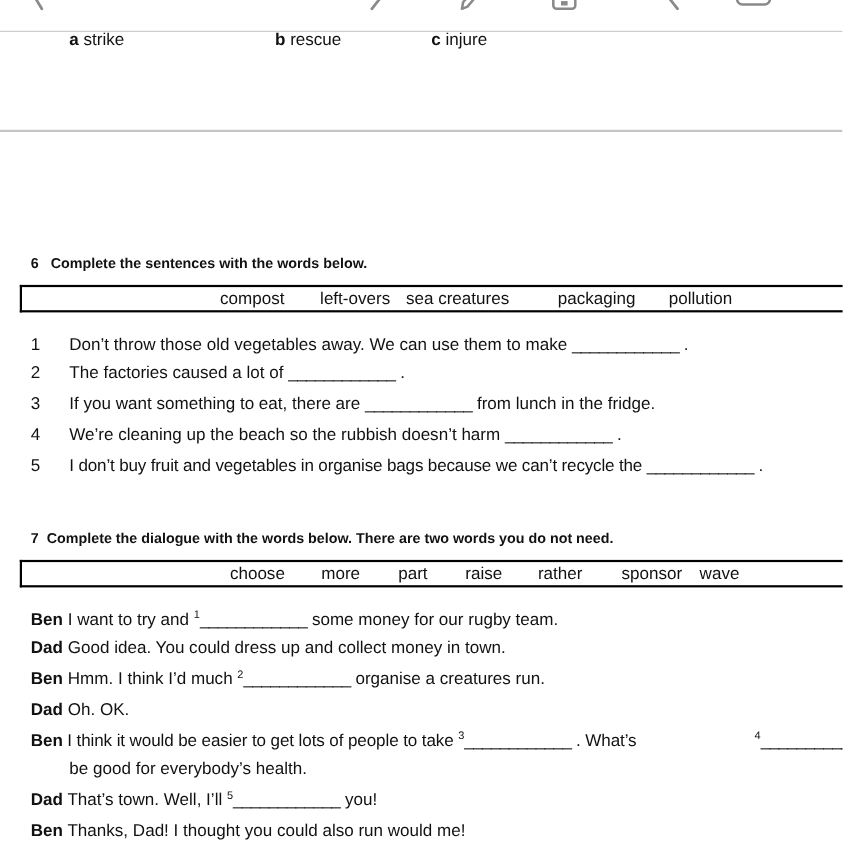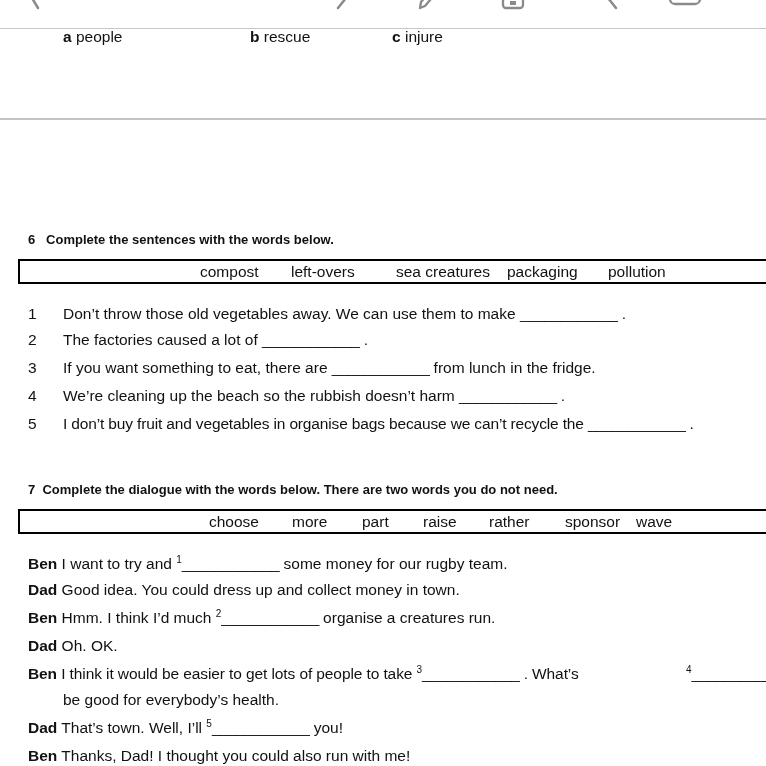--- a/index.html
+++ b/index.html
@@ -59,41 +59,41 @@
   </span>
   <span class="tb-icon" style="left:668px;width:34px">
     <svg viewBox="0 0 34 26" style="width:34px">
         <rect x="2" y="-6" width="30" height="24" rx="5" fill="none" stroke="#8a8a8a" stroke-width="2.3"></rect>
       </svg>
   </span>
 </div>
 
 <div class="abs opt" style="left:63px;top:28px">
   <b>a</b>
-  <span>people</span>
+  <span>strike</span>
 </div>
 <div class="abs opt" style="left:250px;top:28px">
   <b>b</b>
   <span>rescue</span>
 </div>
 <div class="abs opt" style="left:392px;top:28px">
   <b>c</b>
   <span>injure</span>
 </div>
 
 <div class="page-divider"></div>
 
 <div class="abs heading" style="left:28px;top:232px">
   <span>6</span>&nbsp;&nbsp;&nbsp;<span>Complete the sentences with the words below.</span>
 </div>
 
 <div class="word-box" style="top:259px">
   <span style="left:180px">compost</span>
   <span style="left:271px">left-overs</span>
-  <span style="left:376px">sea creatures</span>
+  <span style="left:349px">sea creatures</span>
   <span style="left:487px">packaging</span>
   <span style="left:588px">pollution</span>
 </div>
 
 <div>
   <span class="num" style="top:305px">1</span>
   <span class="sent" style="top:305px"><span>Don’t throw those old vegetables away. We can use them to make </span><span class="blank">____________</span><span> .</span></span>
 </div>
 <div>
   <span class="num" style="top:331px">2</span>
@@ -142,14 +142,14 @@
   <span class="spk">Ben</span><span> I think it would be easier to get lots of people to take </span><sup>3</sup><span class="blank">____________</span><span> . What’s</span>
 </div>
 <div class="abs" style="left:686px;top:665px">
   <sup>4</sup><span class="blank">____________</span>
 </div>
 <div class="abs" style="left:63px;top:691px">be good for everybody’s health.</div>
 <div class="abs" style="left:28px;top:719px">
   <span class="spk">Dad</span><span> That’s town. Well, I’ll </span><sup>5</sup><span class="blank">____________</span><span> you!</span>
 </div>
 <div class="abs" style="left:28px;top:747px">
-  <span class="spk">Ben</span><span> Thanks, Dad! I thought you could also run with me!</span>
+  <span class="spk">Ben</span><span> Thanks, Dad! I thought you could also run would me!</span>
 </div>
 
 </body></html>

